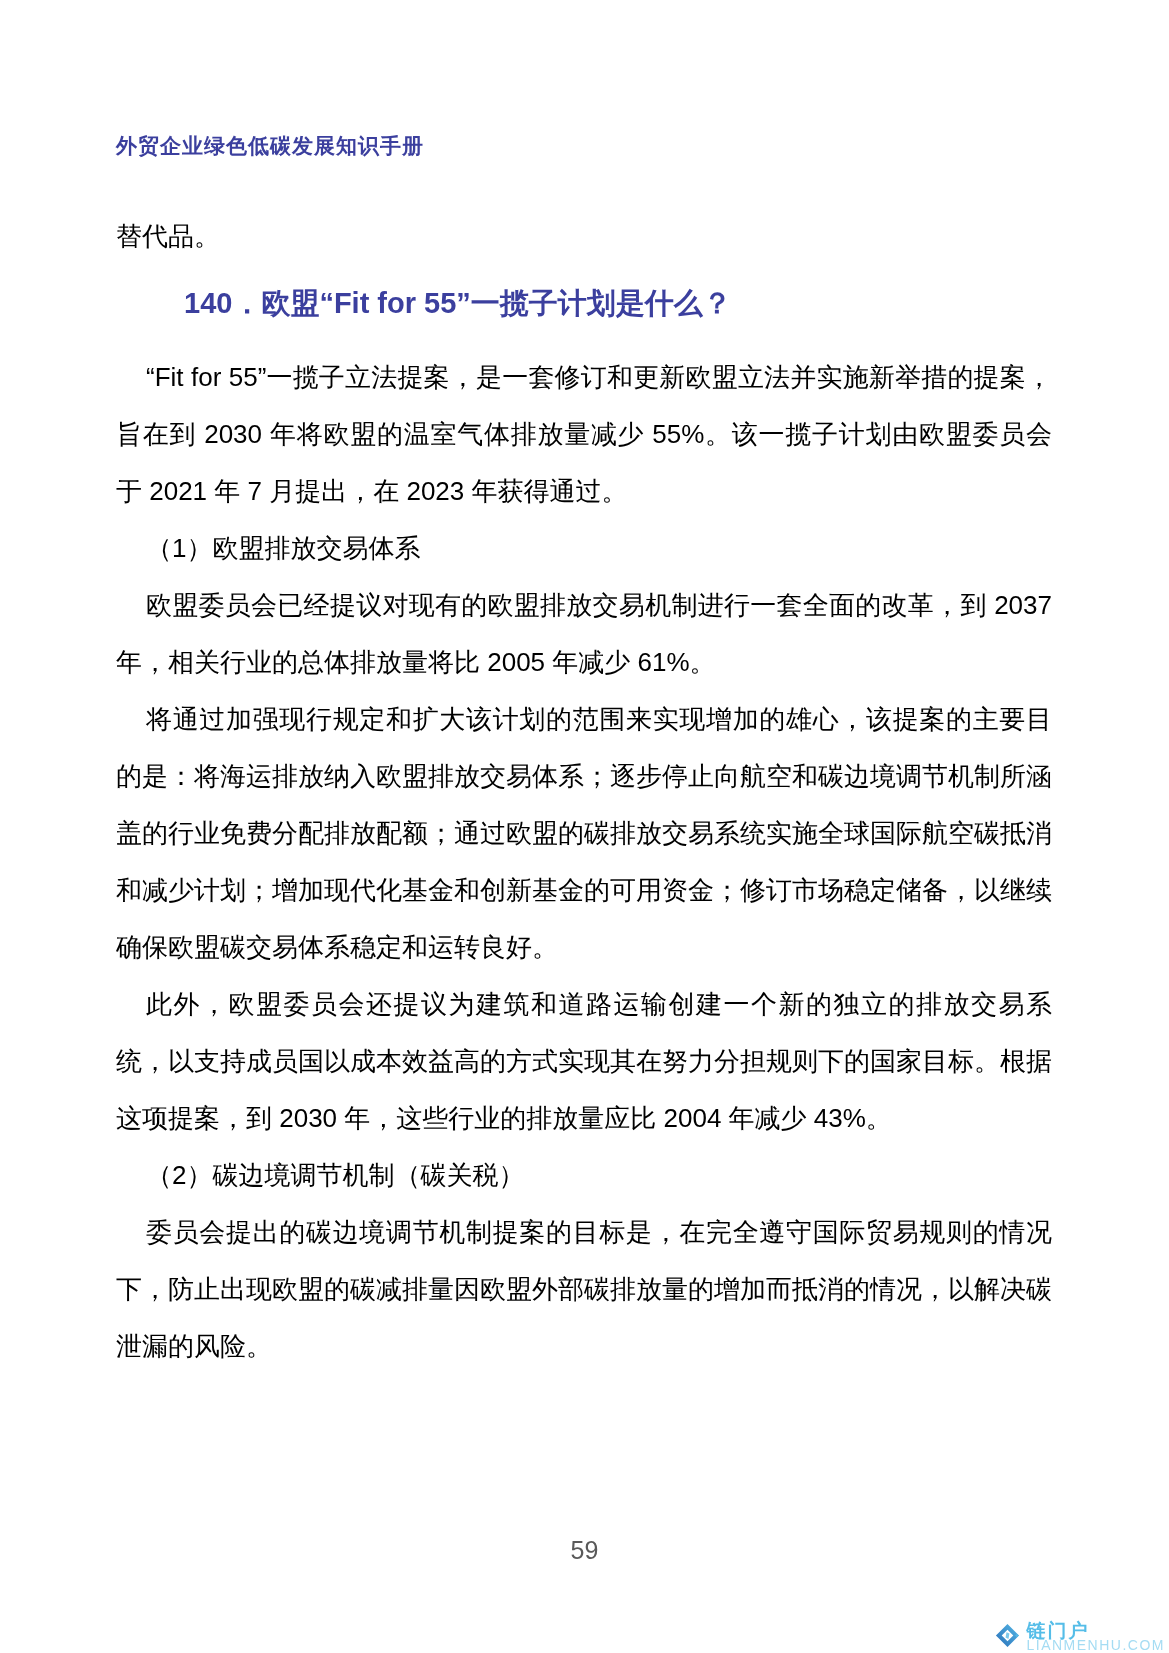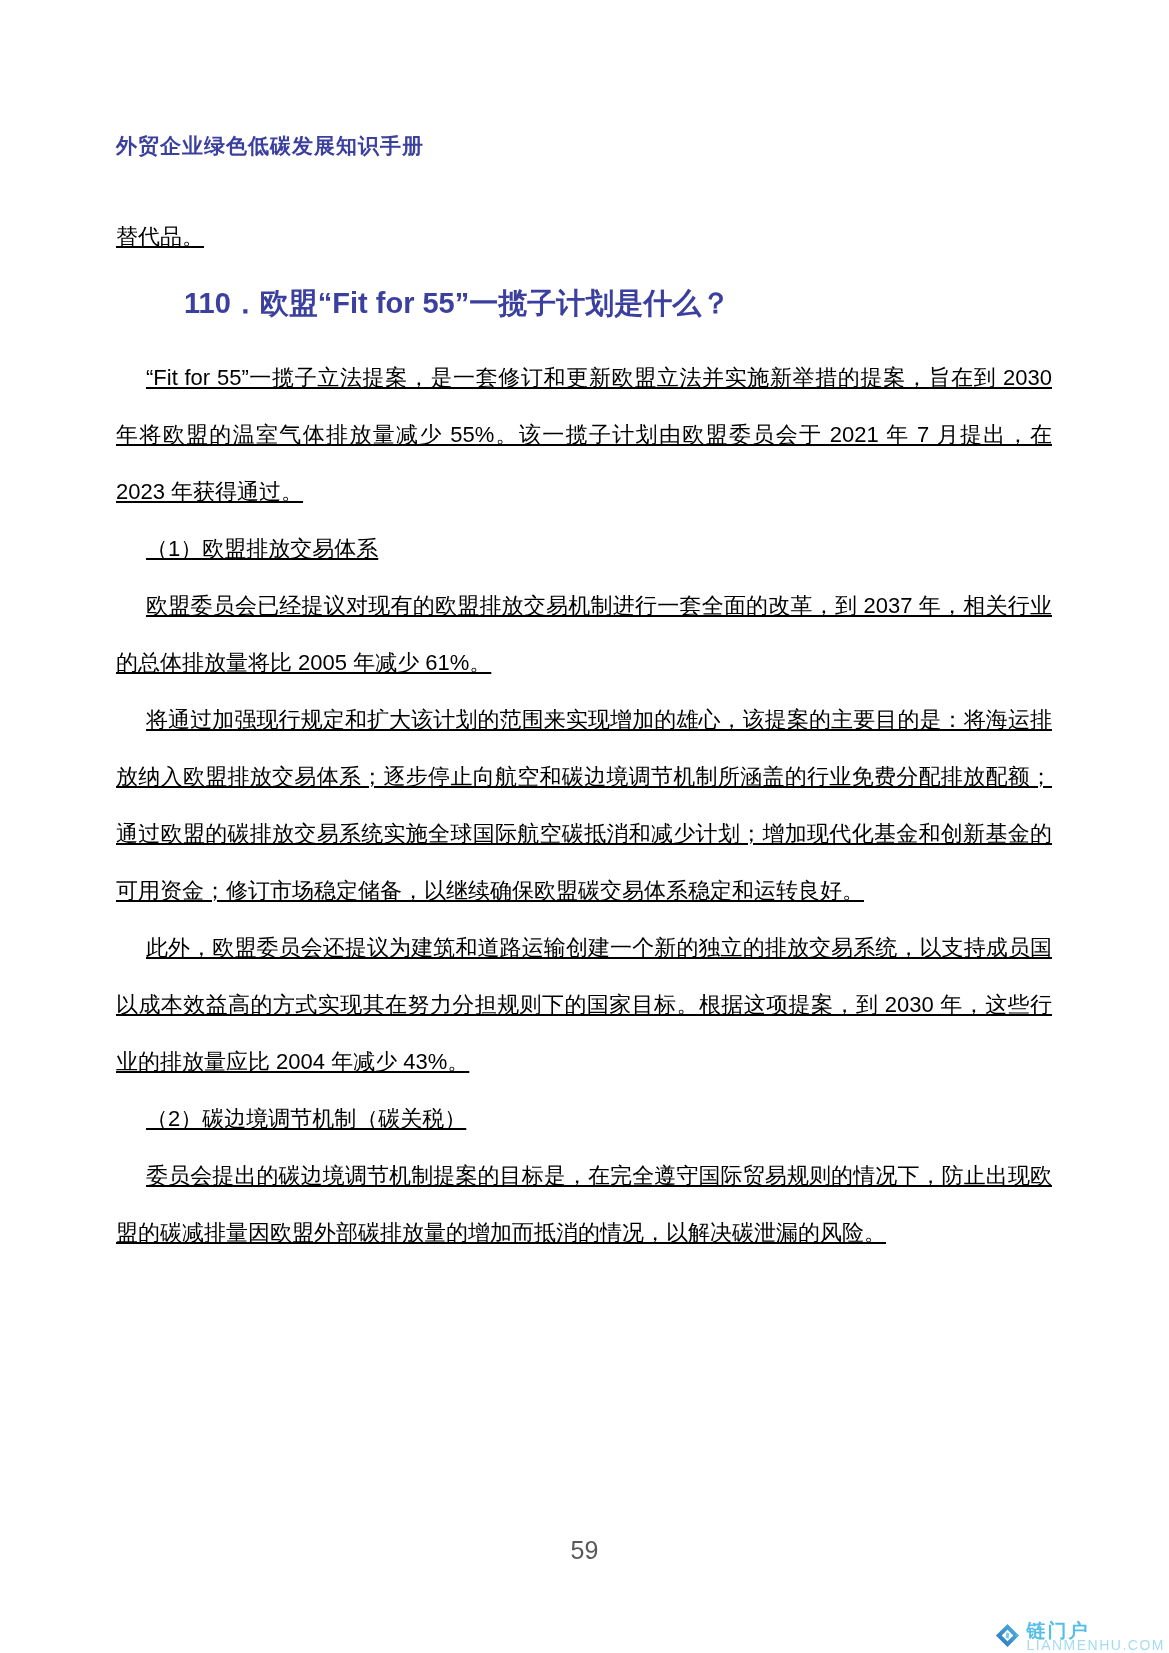--- a/index.html
+++ b/index.html
@@ -30,25 +30,24 @@
   }
   .doc-header {
     font-size: 21px;
     font-weight: bold;
     color: var(--heading-blue);
     line-height: 28px;
     letter-spacing: 1px;
   }
   .body-para {
     margin: 0;
-    font-size: 22px;
+    font-size: 26px;
     line-height: 57px;
     color: var(--body-text);
     text-align: justify;
-    text-decoration: underline;
   }
   .lead-line { margin-top: 48px; }
   .indent { text-indent: 30px; }
   .section-heading {
     margin: 16px 0 24px 0;
     padding-left: 68px;
     font-size: 29px;
     font-weight: bold;
     line-height: 44px;
     color: var(--heading-blue);
@@ -91,21 +90,21 @@
 </head>
 <body>
 
 <div class="page">
   <div class="content">
 
     <div class="doc-header">外贸企业绿色低碳发展知识手册</div>
 
     <p class="body-para lead-line">替代品。</p>
 
-    <h2 class="section-heading">110．欧盟“Fit for 55”一揽子计划是什么？</h2>
+    <h2 class="section-heading">140．欧盟“Fit for 55”一揽子计划是什么？</h2>
 
     <p class="body-para indent">“Fit for 55”一揽子立法提案，是一套修订和更新欧盟立法并实施新举措的提案，旨在到 2030 年将欧盟的温室气体排放量减少 55%。该一揽子计划由欧盟委员会于 2021 年 7 月提出，在 2023 年获得通过。</p>
     <p class="body-para indent">（1）欧盟排放交易体系</p>
     <p class="body-para indent">欧盟委员会已经提议对现有的欧盟排放交易机制进行一套全面的改革，到 2037 年，相关行业的总体排放量将比 2005 年减少 61%。</p>
     <p class="body-para indent">将通过加强现行规定和扩大该计划的范围来实现增加的雄心，该提案的主要目的是：将海运排放纳入欧盟排放交易体系；逐步停止向航空和碳边境调节机制所涵盖的行业免费分配排放配额；通过欧盟的碳排放交易系统实施全球国际航空碳抵消和减少计划；增加现代化基金和创新基金的可用资金；修订市场稳定储备，以继续确保欧盟碳交易体系稳定和运转良好。</p>
     <p class="body-para indent">此外，欧盟委员会还提议为建筑和道路运输创建一个新的独立的排放交易系统，以支持成员国以成本效益高的方式实现其在努力分担规则下的国家目标。根据这项提案，到 2030 年，这些行业的排放量应比 2004 年减少 43%。</p>
     <p class="body-para indent">（2）碳边境调节机制（碳关税）</p>
     <p class="body-para indent">委员会提出的碳边境调节机制提案的目标是，在完全遵守国际贸易规则的情况下，防止出现欧盟的碳减排量因欧盟外部碳排放量的增加而抵消的情况，以解决碳泄漏的风险。</p>
     <p class="body-para indent"></p>
   </div>

